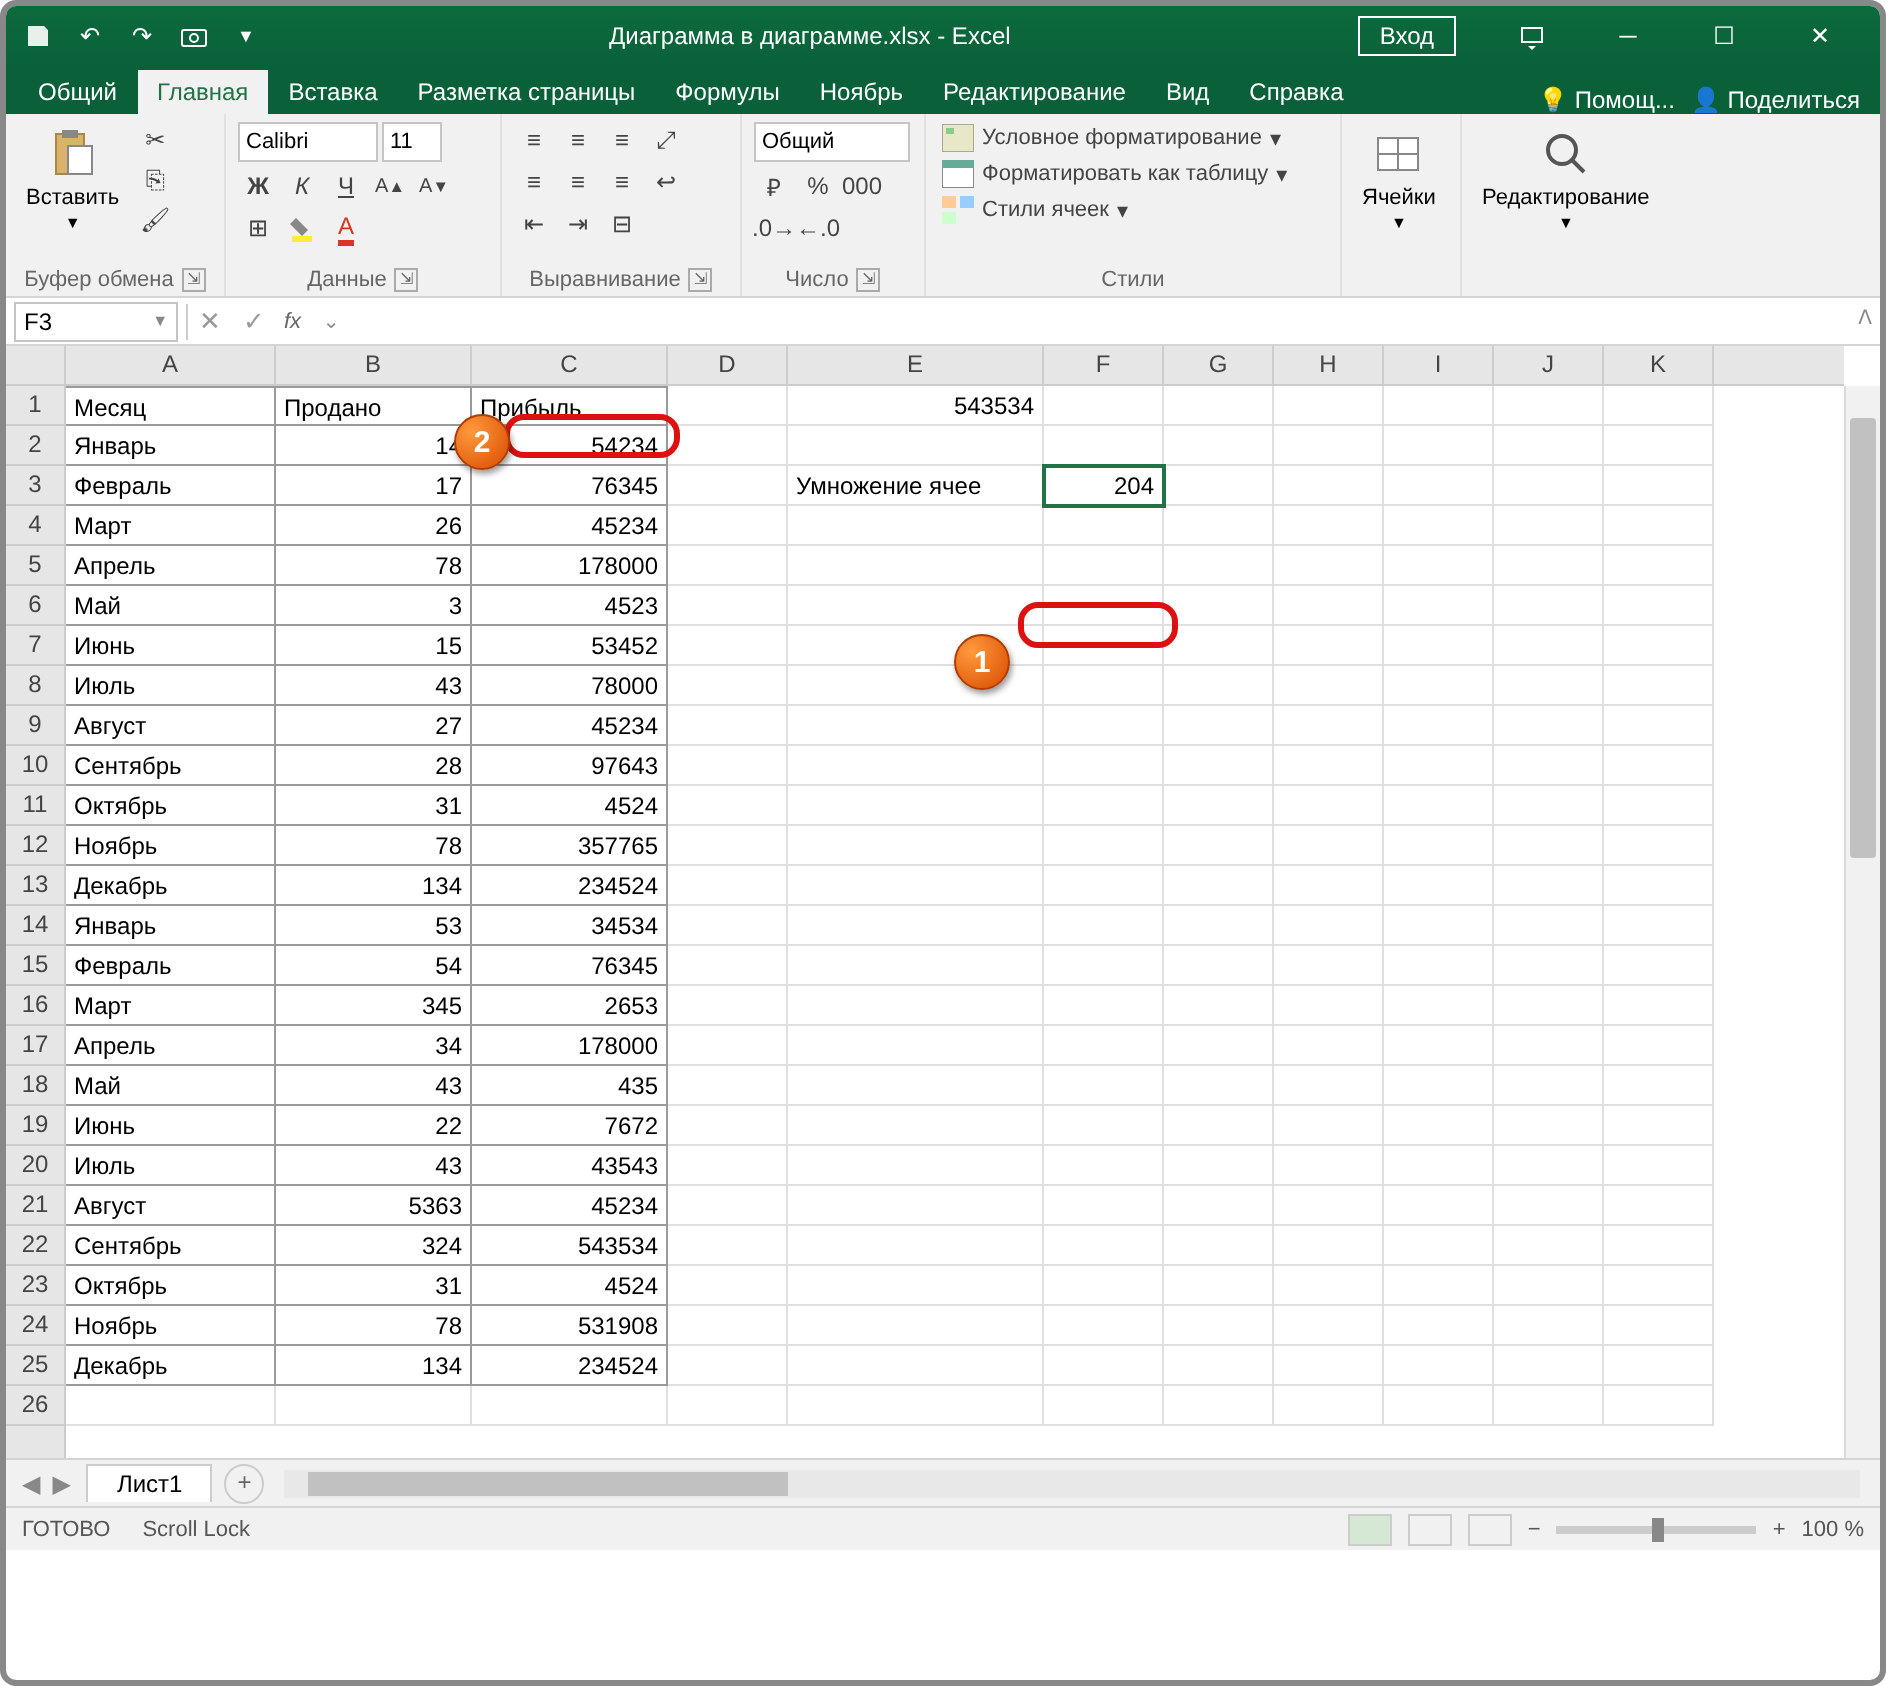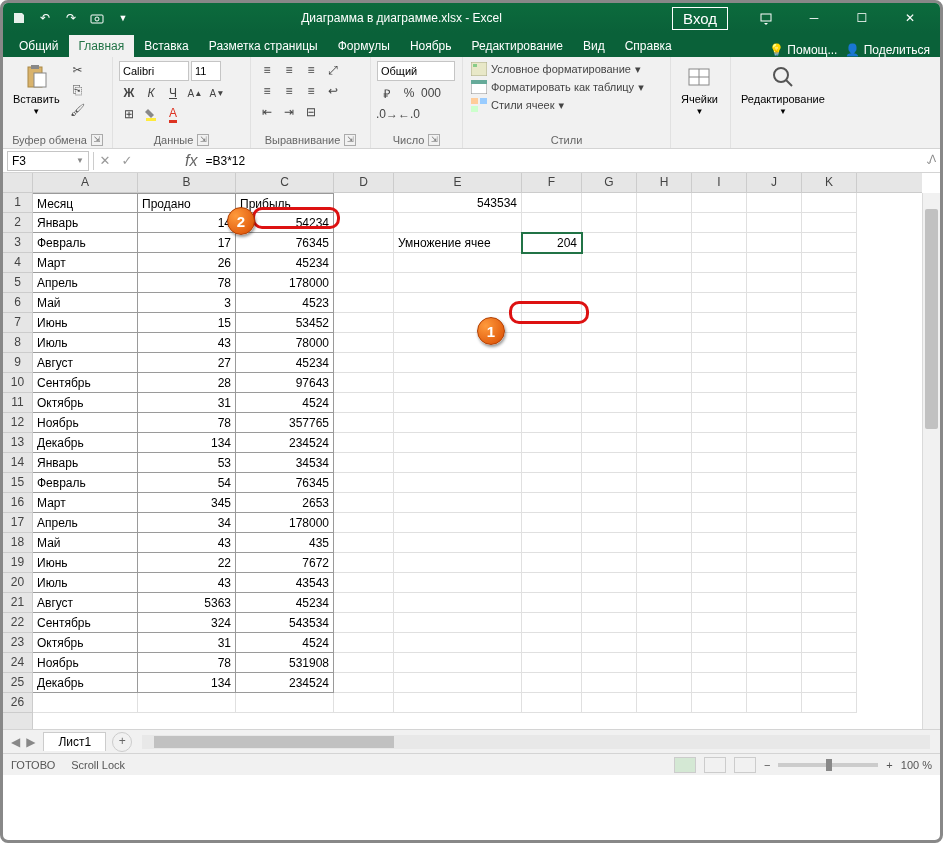--- a/index.html
+++ b/index.html
@@ -4,21 +4,21 @@
 <style>
 * { box-sizing: border-box; margin: 0; padding: 0; font-family: 'Segoe UI', Arial, sans-serif; }
 body { background: #fff; width: 943px; height: 843px; overflow: hidden; border: 3px solid #888; border-radius: 8px; position: relative; }
 
 .titlebar { background: linear-gradient(#0c6b3d,#0a6139); height: 30px; display: flex; align-items: center; color: #fff; font-size: 12px; padding: 0 8px; }
 .qat { display: flex; gap: 10px; align-items: center; }
 .qat-icon { width: 16px; height: 16px; display: flex; align-items: center; justify-content: center; color: #fff; cursor: pointer; }
 .title-center { flex: 1; text-align: center; }
 .title-right { display: flex; gap: 4px; align-items: center; }
 .title-btn { width: 44px; height: 28px; display: flex; align-items: center; justify-content: center; cursor: pointer; color: #fff; }
-.login-btn { border: 1px solid #fff; padding: 2px 10px; font-size: 15px; margin-right: 12px; cursor: pointer; }
+.login-btn { border: 1px solid #fff; padding: 2px 10px; font-size: 12px; margin-right: 12px; cursor: pointer; }
 
 .tabbar { background: #0a6139; height: 24px; display: flex; align-items: flex-end; padding-left: 6px; color: #fff; font-size: 12px; }
 .tab { padding: 4px 10px; cursor: pointer; }
 .tab.active { background: #f1f1f1; color: #217346; }
 .tabbar-right { margin-left: auto; display: flex; gap: 8px; padding-right: 10px; align-items: center; }
 
 .ribbon { background: #f1f1f1; border-bottom: 1px solid #d4d4d4; height: 92px; display: flex; font-size: 11px; }
 .group { border-right: 1px solid #e1e1e1; padding: 4px 6px 2px; display: flex; flex-direction: column; justify-content: space-between; position: relative; }
 .group-body { display: flex; gap: 4px; align-items: flex-start; flex: 1; }
 .group-label { text-align: center; color: #666; font-size: 11px; padding-top: 2px; display: flex; align-items: center; justify-content: center; gap: 4px; }
@@ -30,21 +30,21 @@
 .font-combo { display: flex; gap: 2px; }
 .font-name { width: 70px; height: 20px; border: 1px solid #c5c5c5; background: #fff; font-size: 11px; padding: 1px 3px; }
 .font-size { width: 30px; height: 20px; border: 1px solid #c5c5c5; background: #fff; font-size: 11px; padding: 1px 3px; text-align: left; }
 .row { display: flex; gap: 2px; }
 .style-row { display: flex; align-items: center; gap: 4px; font-size: 11px; color: #444; padding: 1px 2px; cursor: pointer; white-space: nowrap; }
 .style-icon { width: 16px; height: 14px; }
 
 .formula-bar { height: 24px; border-bottom: 1px solid #d4d4d4; display: flex; align-items: center; background: #fff; }
 .name-box { width: 82px; height: 20px; border: 1px solid #c5c5c5; margin: 0 4px; font-size: 12px; padding: 1px 4px; display: flex; align-items: center; justify-content: space-between; background: #fff; }
 .fb-btn { width: 22px; height: 20px; display: flex; align-items: center; justify-content: center; color: #999; cursor: pointer; font-size: 13px; }
-.fx-label { font-style: italic; color: #666; font-size: 16px; padding: 0 4px; margin-left: 43px; }
+.fx-label { font-style: italic; color: #666; font-size: 11px; padding: 0 4px; }
 .formula-input { flex: 1; font-size: 12px; padding: 2px 4px; }
 
 .grid-area { position: relative; height: 556px; overflow: hidden; background: #fff; }
 .corner { position: absolute; top: 0; left: 0; width: 30px; height: 20px; background: #e6e6e6; border-right: 1px solid #ccc; border-bottom: 1px solid #ccc; }
 .col-headers { position: absolute; top: 0; left: 30px; right: 18px; height: 20px; display: flex; background: #e6e6e6; border-bottom: 1px solid #ccc; }
 .col-h { border-right: 1px solid #ccc; text-align: center; font-size: 12px; line-height: 19px; color: #444; cursor: pointer; }
 .row-headers { position: absolute; top: 20px; left: 0; width: 30px; bottom: 0; background: #e6e6e6; border-right: 1px solid #ccc; }
 .row-h { height: 20px; border-bottom: 1px solid #ccc; text-align: center; font-size: 12px; line-height: 19px; color: #444; cursor: pointer; }
 .cells { position: absolute; top: 20px; left: 30px; right: 18px; bottom: 0; }
 .g-row { display: flex; height: 20px; }
@@ -285,21 +285,20 @@
 
 <div class="formula-bar">
   <div class="name-box">
       <span>F3</span>
       <span style="font-size:8px;color:#888">▼</span>
     </div>
   <div style="width:1px;height:18px;background:#ccc"></div>
   <span class="fb-btn">✕</span>
   <span class="fb-btn">✓</span>
   <span class="fx-label">fx</span>
-  <div class="formula-input">=B3*12</div>
   <span class="fb-btn" style="color:#888;font-size:10px">⌄</span>
 </div>
 
 <div class="grid-area">
   <div class="corner"></div>
   <div class="col-headers" id="colheaders">
       <div class="col-h" style="width: 105px;">A</div>
       <div class="col-h" style="width: 98px;">B</div>
       <div class="col-h" style="width: 98px;">C</div>
       <div class="col-h" style="width: 60px;">D</div>

